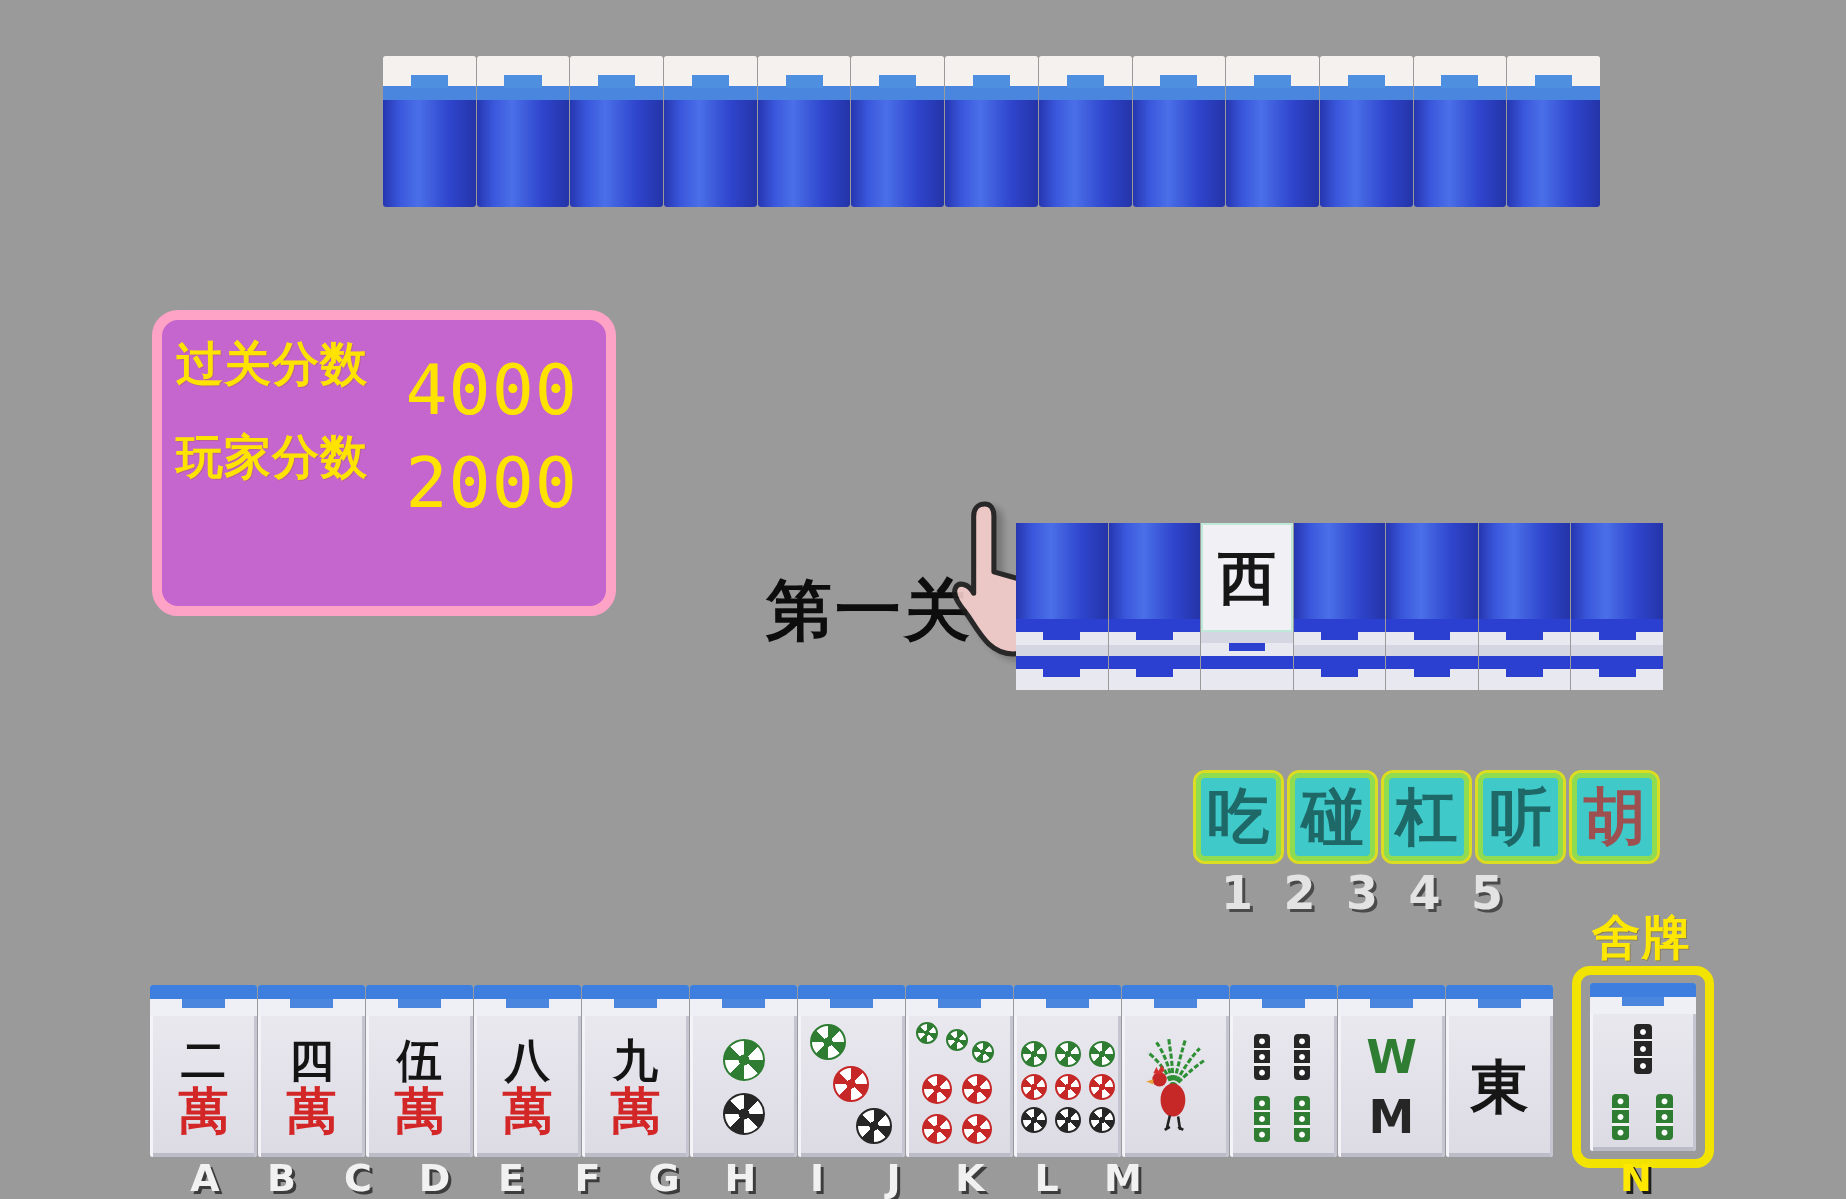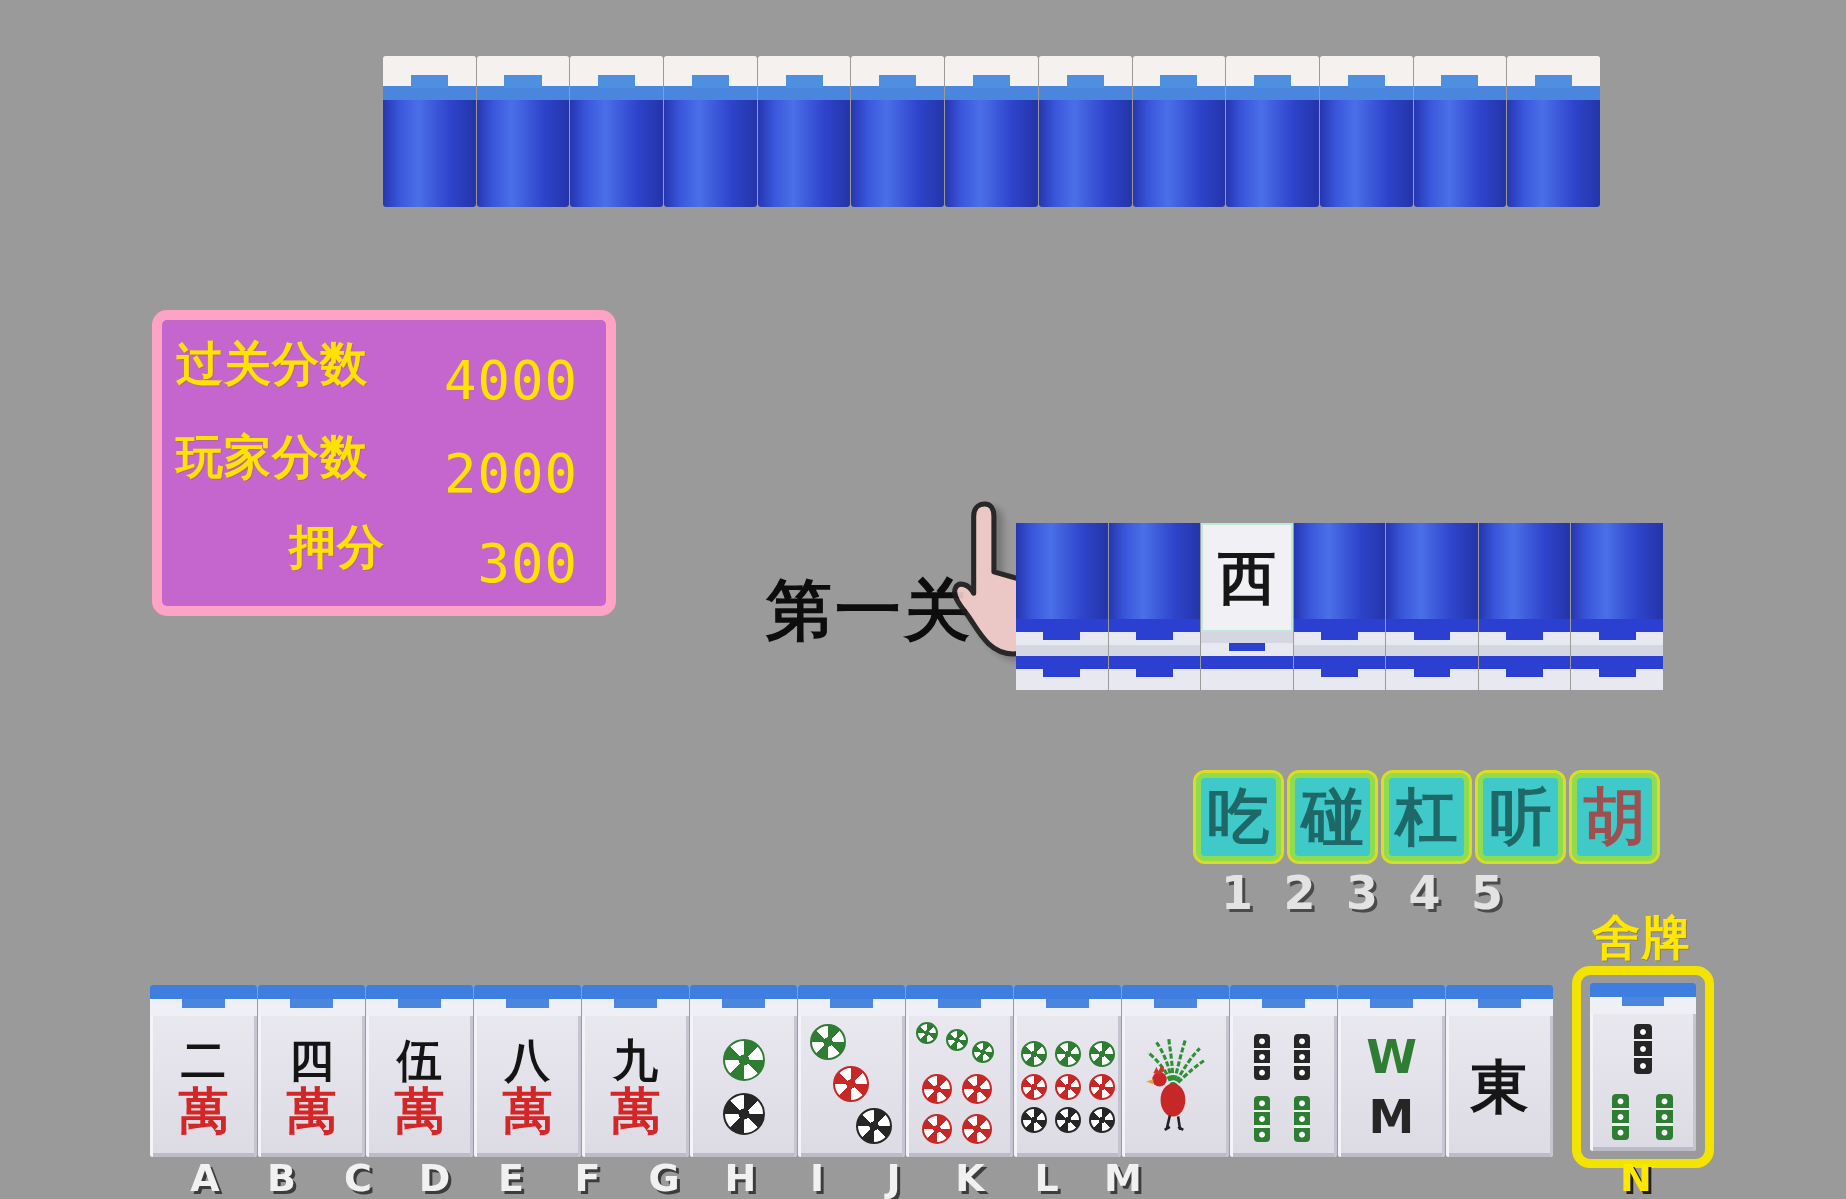--- a/index.html
+++ b/index.html
@@ -12,29 +12,29 @@
   .top-wall{left:383px;top:56px;width:1218px;height:151px;display:flex;}
   .wall-tile{flex:1;margin-right:1px;border-radius:3px;overflow:hidden;
              box-shadow:inset 0 0 0 1px rgba(240,224,170,.55);}
   .wt-top{height:30px;background:#f4f1ee;position:relative;}
   .wt-tab{position:absolute;left:30%;bottom:-2px;width:40%;height:13px;background:#4e8fe0;}
   .wt-mid{height:14px;background:#4a86de;}
   .wt-body{height:107px;background:linear-gradient(90deg,#2636b0 0%,#3a57dc 18%,#4a6fe8 38%,#2e44cc 72%,#2434a8 100%);}
 
   
   .score-panel{left:152px;top:310px;width:464px;height:306px;box-sizing:border-box;
-               background:var(--panel-fill);border:10px solid var(--panel-border);border-radius:15px;}
+               background:var(--panel-fill);border:10px solid var(--panel-border);border-radius:26px;}
   .score-row{position:absolute;left:14px;right:22px;height:70px;}
   .score-row.r0{top:13px}.score-row.r1{top:106px}.score-row.r2{top:196px}
   .score-label{font-size:47px;font-weight:700;color:var(--panel-text);letter-spacing:1px;
                text-shadow:1px 1px 0 rgba(150,90,0,.25);}
   .score-row.r2 .score-label{margin-left:113px;}
   .score-value{position:absolute;right:6px;top:16px;color:var(--panel-text);
                font-family:"DejaVu Sans Mono","Liberation Mono",monospace;
-               font-size:54px;font-weight:400;letter-spacing:1px;margin-left:36px;}
+               font-size:70px;font-weight:400;letter-spacing:1px;margin-left:36px;}
 
   
   .level-text{left:766px;top:566px;font-size:66px;font-weight:600;color:#0d0d0d;letter-spacing:3px;}
   .cursor{left:948px;top:500px;width:104px;height:160px;opacity:.9;
           filter:drop-shadow(7px 5px 3px rgba(70,70,70,.45));}
 
   
   .middle-row{left:1016px;top:523px;width:648px;height:167px;display:flex;}
   .m-tile{flex:1;margin-right:1px;overflow:hidden;position:relative;background:#e8e8f0;}
   .m-body{height:96px;background:linear-gradient(90deg,#2636b0 0%,#3a57dc 18%,#4a6fe8 38%,#2e44cc 72%,#2434a8 100%);}
@@ -200,24 +200,20 @@
 
 <div class="abs score-panel">
   <div class="score-row r0">
     <span class="score-label">过关分数</span>
     <span class="score-value">4000</span>
   </div>
   <div class="score-row r1">
     <span class="score-label">玩家分数</span>
     <span class="score-value">2000</span>
   </div>
-  <div class="score-row r2">
-    <span class="score-label">押分</span>
-    <span class="score-value">300</span>
-  </div>
 </div>
 
 <div class="abs level-text">第一关</div>
 
 <svg class="abs cursor" viewBox="0 0 102 158">
   <path d="M36,4 C29,4 25,9 25,16 L25,92 C20,83 10,80 7,87 C4,93 9,101 17,111
            C28,125 38,152 64,152 C86,152 98,135 98,113 C98,94 87,82 70,78
            L45,71 L45,16 C45,9 42,4 36,4 Z" fill="#f4ccca" stroke="#1c1c1c" stroke-width="5" stroke-linejoin="round"></path>
 </svg>
 

